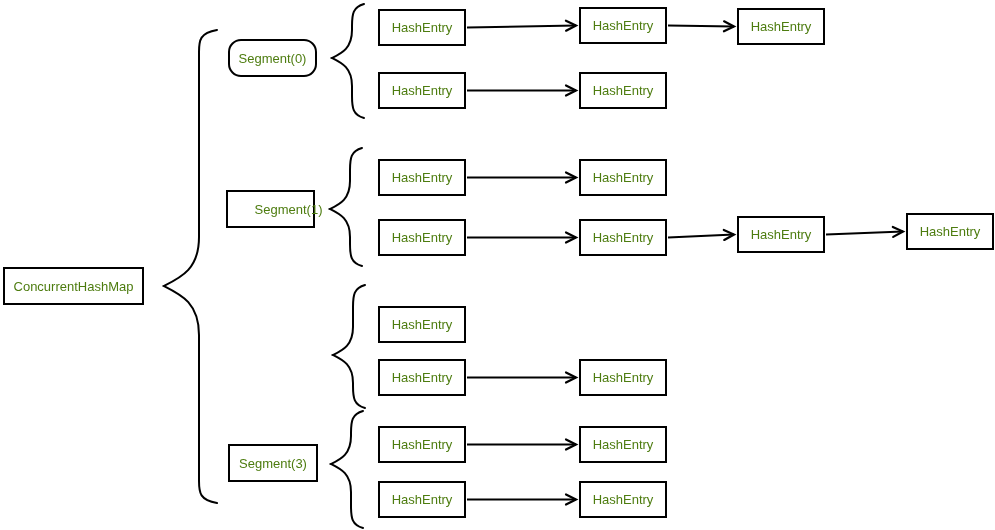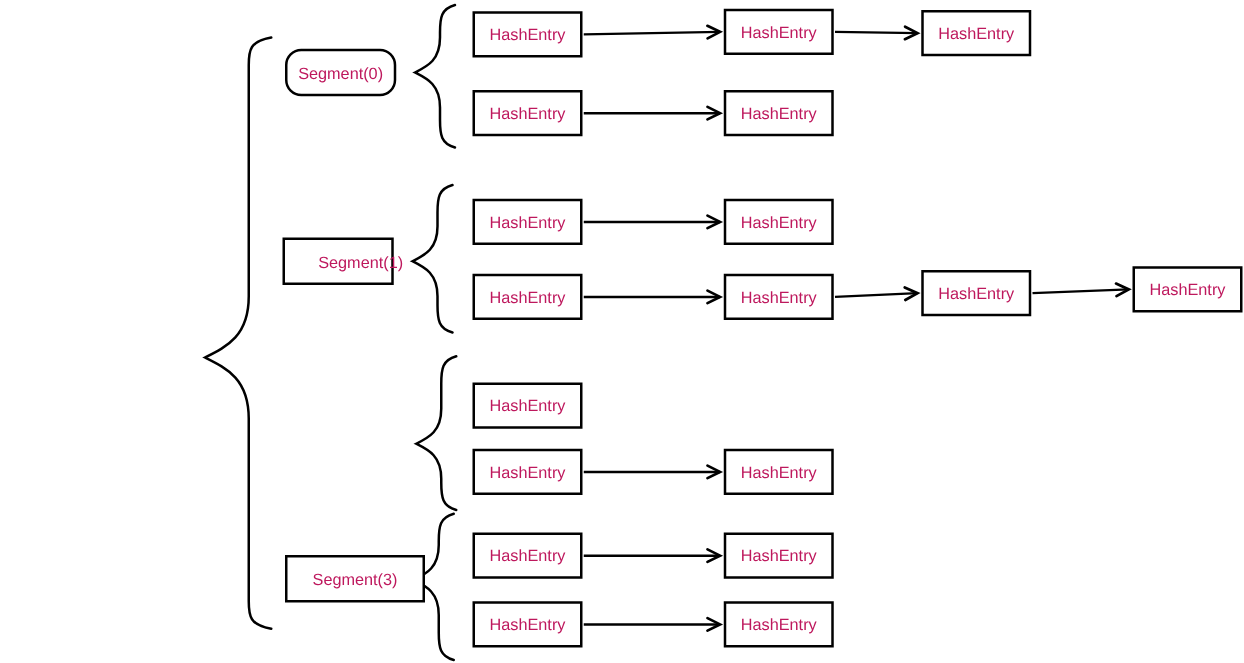--- a/index.html
+++ b/index.html
@@ -22,21 +22,21 @@
   }
   .box {
     position: absolute;
     box-sizing: border-box;
     border: 2px solid #000000;
     background: #ffffff;
     display: flex;
     align-items: center;
     justify-content: center;
     font-size: 13px;
-    color: #be185d;
+    color: #4d7c0f;
     white-space: nowrap;
     line-height: 1;
     text-align: right;
   }
 </style>
 </head>
 <body>
 
 <div class="stage">
   <svg class="layer" id="connector-layer" width="995" height="530" viewBox="0 0 995 530">
@@ -58,34 +58,35 @@
         <path d="M 467 90.5 L 576 90.5" fill="none" stroke="#000000" stroke-width="2" marker-end="url(#arrowhead)"></path>
         <path d="M 467 177.5 L 576 177.5" fill="none" stroke="#000000" stroke-width="2" marker-end="url(#arrowhead)"></path>
         <path d="M 467 237.5 L 576 237.5" fill="none" stroke="#000000" stroke-width="2" marker-end="url(#arrowhead)"></path>
         <path d="M 668 237.5 L 734 234.5" fill="none" stroke="#000000" stroke-width="2" marker-end="url(#arrowhead)"></path>
         <path d="M 826 234.5 L 903 231.5" fill="none" stroke="#000000" stroke-width="2" marker-end="url(#arrowhead)"></path>
         <path d="M 467 377.5 L 576 377.5" fill="none" stroke="#000000" stroke-width="2" marker-end="url(#arrowhead)"></path>
         <path d="M 467 444.5 L 576 444.5" fill="none" stroke="#000000" stroke-width="2" marker-end="url(#arrowhead)"></path>
         <path d="M 467 499.5 L 576 499.5" fill="none" stroke="#000000" stroke-width="2" marker-end="url(#arrowhead)"></path>
       </g>
   </svg>
+<div class="box" style="left: 3px; top: 267px; width: 141px; height: 38px;">ConcurrentHashMap</div>
     <div class="box" style="left: 228px; top: 39px; width: 89px; height: 38px; border-radius: 13px;">Segment(0)</div>
     <div class="box" style="left: 378px; top: 9px; width: 88px; height: 37px;">HashEntry</div>
     <div class="box" style="left: 579px; top: 7px; width: 88px; height: 37px;">HashEntry</div>
     <div class="box" style="left: 737px; top: 8px; width: 88px; height: 37px;">HashEntry</div>
     <div class="box" style="left: 378px; top: 72px; width: 88px; height: 37px;">HashEntry</div>
     <div class="box" style="left: 579px; top: 72px; width: 88px; height: 37px;">HashEntry</div>
     <div class="box" style="left: 226px; top: 190px; width: 89px; height: 38px; padding-left: 36px;">Segment(1)</div>
     <div class="box" style="left: 378px; top: 159px; width: 88px; height: 37px;">HashEntry</div>
     <div class="box" style="left: 579px; top: 159px; width: 88px; height: 37px;">HashEntry</div>
     <div class="box" style="left: 378px; top: 219px; width: 88px; height: 37px;">HashEntry</div>
     <div class="box" style="left: 579px; top: 219px; width: 88px; height: 37px;">HashEntry</div>
     <div class="box" style="left: 737px; top: 216px; width: 88px; height: 37px;">HashEntry</div>
     <div class="box" style="left: 906px; top: 213px; width: 88px; height: 37px;">HashEntry</div>
     <div class="box" style="left: 378px; top: 306px; width: 88px; height: 37px;">HashEntry</div>
     <div class="box" style="left: 378px; top: 359px; width: 88px; height: 37px;">HashEntry</div>
     <div class="box" style="left: 579px; top: 359px; width: 88px; height: 37px;">HashEntry</div>
-    <div class="box" style="left: 228px; top: 444px; width: 112px; height: 38px;">Segment(3)</div>
+    <div class="box" style="left: 228px; top: 444px; width: 90px; height: 38px;">Segment(3)</div>
     <div class="box" style="left: 378px; top: 426px; width: 88px; height: 37px;">HashEntry</div>
     <div class="box" style="left: 579px; top: 426px; width: 88px; height: 37px;">HashEntry</div>
     <div class="box" style="left: 378px; top: 481px; width: 88px; height: 37px;">HashEntry</div>
     <div class="box" style="left: 579px; top: 481px; width: 88px; height: 37px;">HashEntry</div>
   </div>
 
 </body></html>

